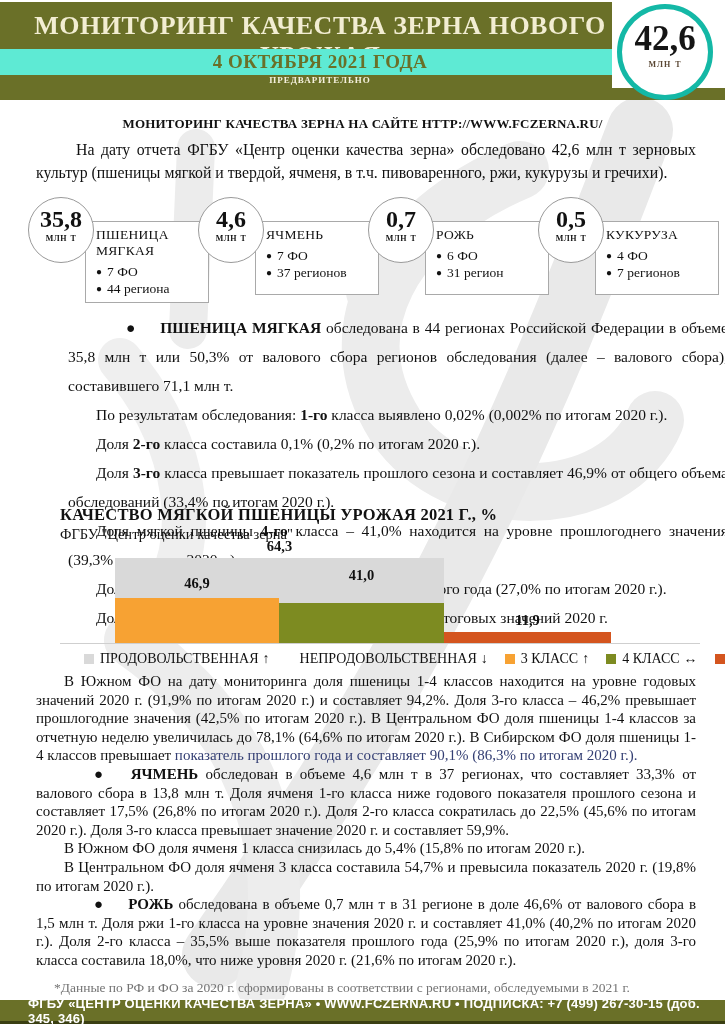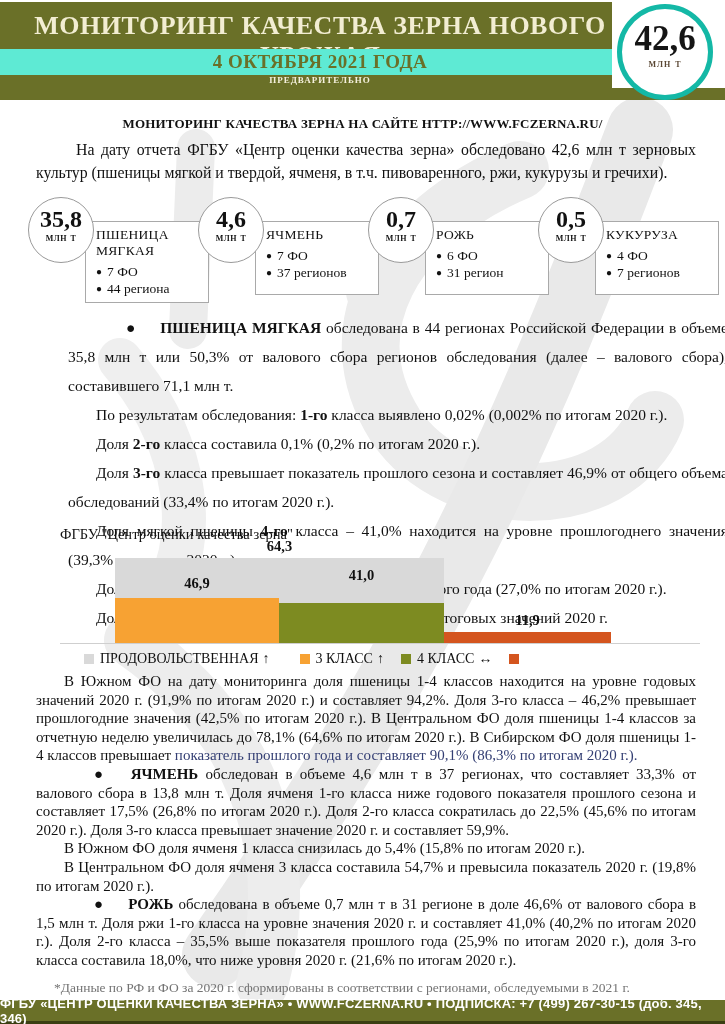--- a/index.html
+++ b/index.html
@@ -74,21 +74,21 @@
   .lg-sq{width:10px;height:10px;margin-right:6px;display:inline-block;}
   .lg-arrow{margin-left:4px;}
   
   .footer{
     left:0;top:1000px;width:725px;height:24px;background:#6a7028;
     border-bottom:3px solid #3a3f12;box-sizing:border-box;z-index:3;
     display:flex;align-items:center;justify-content:center;
   }
   .footer span{
     font-family:"Liberation Sans","DejaVu Sans",sans-serif;
-    font-size:13px;font-weight:bold;color:#ffffff;letter-spacing:.2px;
+    font-size:13px;font-weight:bold;color:#ffffff;letter-spacing:.2px;padding-left:28px;
   }
 </style>
 </head>
 <body>
 
 <div class="page">
 
   <svg class="wm" width="725" height="1024" viewBox="0 0 725 1024">
     <g fill="none" stroke-linecap="round">
       <path d="M 520 170 C 390 225 335 330 395 425 C 455 515 615 515 655 420" stroke="#ececec" stroke-width="58"></path>
@@ -170,38 +170,43 @@
   <div class="layer flow" id="flowB">
       <p class="bullet-ind"><b>●</b><span class="seg-pad"></span><b>ПШЕНИЦА МЯГКАЯ</b><span> обследована в 44 регионах Российской Федерации в объеме 35,8 млн т или 50,3% от валового сбора регионов обследования (далее – валового сбора), составившего 71,1 млн т.</span></p>
       <p class="ind"><span>По результатам обследования: </span><b>1-го</b><span> класса выявлено 0,02% (0,002% по итогам 2020 г.).</span></p>
       <p class="ind"><span>Доля </span><b>2-го</b><span> класса составила 0,1% (0,2% по итогам 2020 г.).</span></p>
       <p class="ind"><span>Доля </span><b>3-го</b><span> класса превышает показатель прошлого сезона и составляет 46,9% от общего объема обследований (33,4% по итогам 2020 г.).</span></p>
       <p class="ind"><span>Доля мягкой пшеницы </span><b>4-го</b><span> класса – 41,0% находится на уровне прошлогоднего значения (39,3% по итогам 2020 г.).</span></p>
       <p class="ind"><span>Доля </span><b>5-го</b><span> класса – 11,9% уступает значению прошлого года (27,0% по итогам 2020 г.).</span></p>
       <p class="ind"><span>Доля пшеницы </span><b>1-4 классов</b><span> превышает показатель итоговых значений 2020 г.</span></p>
     </div>
 
+  <div class="layer chart-title">КАЧЕСТВО МЯГКОЙ ПШЕНИЦЫ УРОЖАЯ 2021 Г., %</div>
   <div class="layer chart-subtitle">ФГБУ "Центр оценки качества зерна"</div>
   <div class="layer" id="chart">
       <div class="bar" style="left: 55px; width: 329px; height: 85px; background: rgb(217, 217, 217); z-index: 1;"></div>
       <div class="bar-label" style="left: 159.5px; bottom: 88px; z-index: 3;">64,3</div>
       <div class="bar" style="left: 55px; width: 164px; height: 45px; background: rgb(247, 162, 51); z-index: 2;"></div>
       <div class="bar-label" style="left: 77px; bottom: 51px; z-index: 3;">46,9</div>
       <div class="bar" style="left: 219px; width: 165px; height: 40px; background: rgb(125, 139, 33); z-index: 2;"></div>
       <div class="bar-label" style="left: 241.5px; bottom: 59px; z-index: 3;">41,0</div>
       <div class="bar" style="left: 384px; width: 167px; height: 11px; background: rgb(212, 85, 31); z-index: 2;"></div>
       <div class="bar-label" style="left: 407.5px; bottom: 14px; z-index: 3;">11,9</div>
     </div>
   <div class="layer" id="legend">
       <div class="lg-item first">
         <span class="lg-sq" style="background: rgb(217, 217, 217);"></span>
         <span>ПРОДОВОЛЬСТВЕННАЯ</span>
         <span class="lg-arrow">↑</span>
       </div>
       <div class="lg-item">
+        <span>НЕПРОДОВОЛЬСТВЕННАЯ</span>
+        <span class="lg-arrow">↓</span>
+      </div>
+      <div class="lg-item">
         <span class="lg-sq" style="background: rgb(247, 162, 51);"></span>
         <span>3 КЛАСС</span>
         <span class="lg-arrow">↑</span>
       </div>
       <div class="lg-item">
         <span class="lg-sq" style="background: rgb(125, 139, 33);"></span>
         <span>4 КЛАСС</span>
         <span class="lg-arrow">↔</span>
       </div>
       <div class="lg-item">

